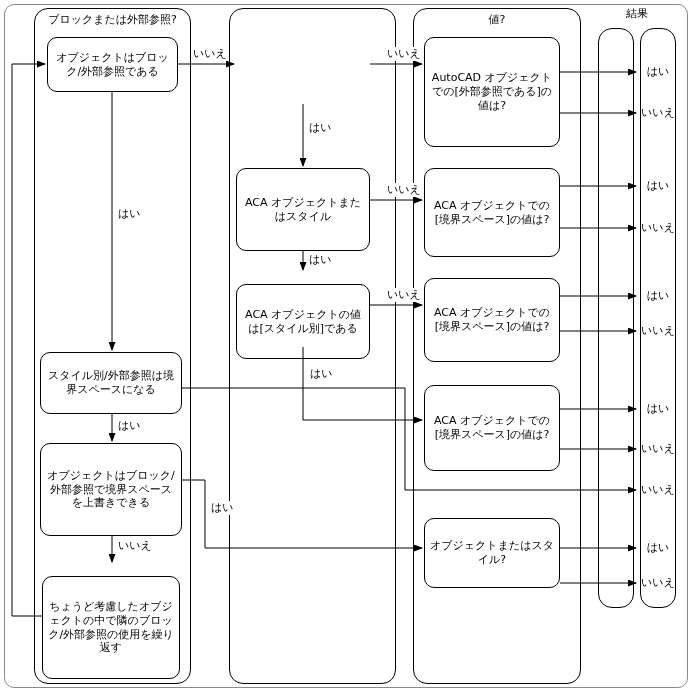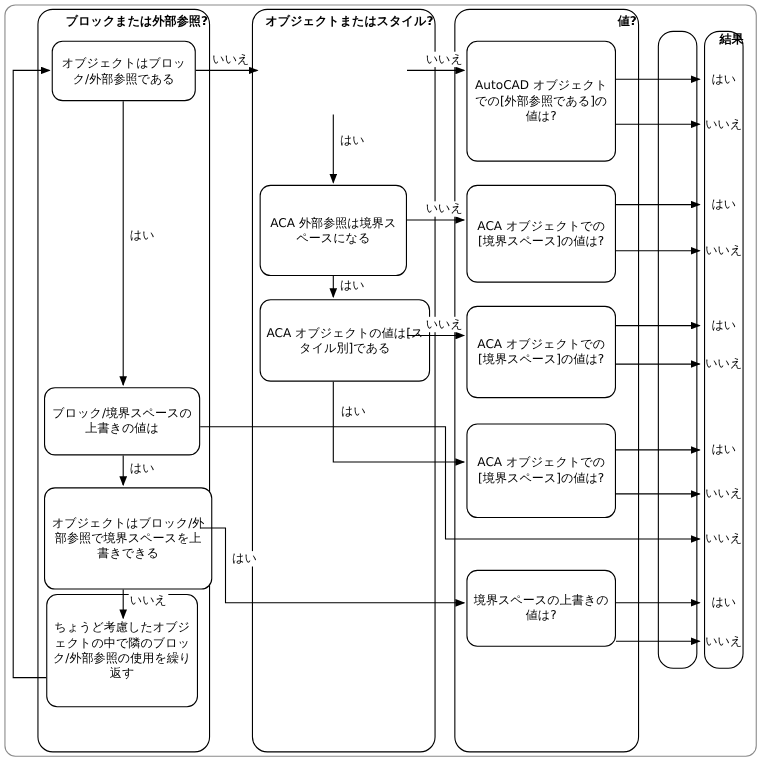--- a/index.html
+++ b/index.html
@@ -1,20 +1,20 @@
 <!DOCTYPE html>
 <html><head>
 <meta charset="utf-8">
 <style>
   *{box-sizing:border-box;margin:0;padding:0}
   body{background:#fff;font-family:"DejaVu Sans",sans-serif}
   #canvas{position:relative;width:695px;height:693px;background:#fff;overflow:hidden;color:#000}
   .frame{position:absolute;left:4px;top:4px;width:684px;height:684px;border:1px solid #8a8a8a;border-radius:10px;z-index:0}
   .lane{position:absolute;border:1px solid #000;border-radius:14px;background:#fff;z-index:1}
-  .hdr{position:absolute;z-index:2;font-weight:bold;font-size:11px;text-align:right;white-space:nowrap}
+  .hdr{position:absolute;z-index:2;font-weight:normal;font-size:11px;text-align:center;white-space:nowrap}
   .node{position:absolute;z-index:2;background:#fff;border:1px solid #000;border-radius:10px;
         display:flex;align-items:center;justify-content:center;text-align:center;
         font-size:11px;line-height:1.25;padding:5px 5px;overflow-wrap:break-word}
   svg.arrows{position:absolute;left:0;top:0;z-index:3}
   svg.arrows polyline{fill:none;stroke:#000;stroke-width:1}
   .elabel{position:absolute;z-index:4;font-size:11px;line-height:14px;background:#fff;padding:0 1px;white-space:nowrap}
   .rlabel{position:absolute;z-index:4;font-size:11px;line-height:14px;left:641px;width:34px;text-align:center;white-space:nowrap}
 </style>
 </head>
 <body>
@@ -23,37 +23,36 @@
 
   <div class="frame"></div>
 
   <div class="lane" style="left:34px;top:8px;width:157px;height:676px"></div>
   <div class="lane" style="left:229px;top:8px;width:167px;height:676px"></div>
   <div class="lane" style="left:413px;top:8px;width:168px;height:676px"></div>
   <div class="lane" style="left:598px;top:28px;width:36px;height:580px"></div>
   <div class="lane" style="left:640px;top:28px;width:36px;height:580px"></div>
 
   <div class="hdr" style="left:36px;top:12px;width:153px">ブロックまたは外部参照?</div>
-  <div class="hdr" style="left:231px;top:12px;width:163px">オブジェクトまたはスタイル?</div>
   <div class="hdr" style="left:415px;top:12px;width:164px">値?</div>
-  <div class="hdr" style="left:598px;top:28px;width:78px">結果</div>
+  <div class="hdr" style="left:598px;top:6px;width:78px">結果</div>
 
   <div class="node" style="left:47px;top:37px;width:131px;height:55px">オブジェクトはブロック/外部参照である</div>
-  <div class="node" style="left:40px;top:352px;width:142px;height:62px">ブロック/境界スペースの上書きの値は</div>
-  <div class="node" style="left:40px;top:443px;width:153px;height:93px">オブジェクトはブロック/外部参照で境界スペースを上書きできる</div>
-  <div class="node" style="left:42px;top:540px;width:138px;height:103px">ちょうど考慮したオブジェクトの中で隣のブロック/外部参照の使用を繰り返す</div>
+  <div class="node" style="left:40px;top:352px;width:142px;height:62px">スタイル別/外部参照は境界スペースになる</div>
+  <div class="node" style="left:40px;top:443px;width:142px;height:93px">オブジェクトはブロック/外部参照で境界スペースを上書きできる</div>
+  <div class="node" style="left:42px;top:576px;width:138px;height:103px">ちょうど考慮したオブジェクトの中で隣のブロック/外部参照の使用を繰り返す</div>
 
-  <div class="node" style="left:236px;top:168px;width:134px;height:83px">ACA 外部参照は境界スペースになる</div>
-  <div class="node" style="left:236px;top:272px;width:155px;height:75px">ACA オブジェクトの値は[スタイル別]である</div>
+  <div class="node" style="left:236px;top:168px;width:134px;height:83px">ACA オブジェクトまたはスタイル</div>
+  <div class="node" style="left:236px;top:284px;width:134px;height:75px">ACA オブジェクトの値は[スタイル別]である</div>
 
   <div class="node" style="left:424px;top:37px;width:136px;height:110px">AutoCAD オブジェクトでの[外部参照である]の値は?</div>
   <div class="node" style="left:424px;top:168px;width:136px;height:89px">ACA オブジェクトでの[境界スペース]の値は?</div>
   <div class="node" style="left:424px;top:278px;width:136px;height:84px">ACA オブジェクトでの[境界スペース]の値は?</div>
   <div class="node" style="left:424px;top:385px;width:136px;height:86px">ACA オブジェクトでの[境界スペース]の値は?</div>
-  <div class="node" style="left:424px;top:518px;width:136px;height:70px">境界スペースの上書きの値は?</div>
+  <div class="node" style="left:424px;top:518px;width:136px;height:70px">オブジェクトまたはスタイル?</div>
 
   <svg class="arrows" width="695" height="693">
     <defs>
       <marker id="ah" markerWidth="9" markerHeight="7" refX="8" refY="3.5" orient="auto" markerUnits="userSpaceOnUse">
         <path d="M0,0 L9,3.5 L0,7 z" fill="#000"></path>
       </marker>
     </defs>
 
     <polyline points="178,64 234,64" marker-end="url(#ah)"></polyline>
 

